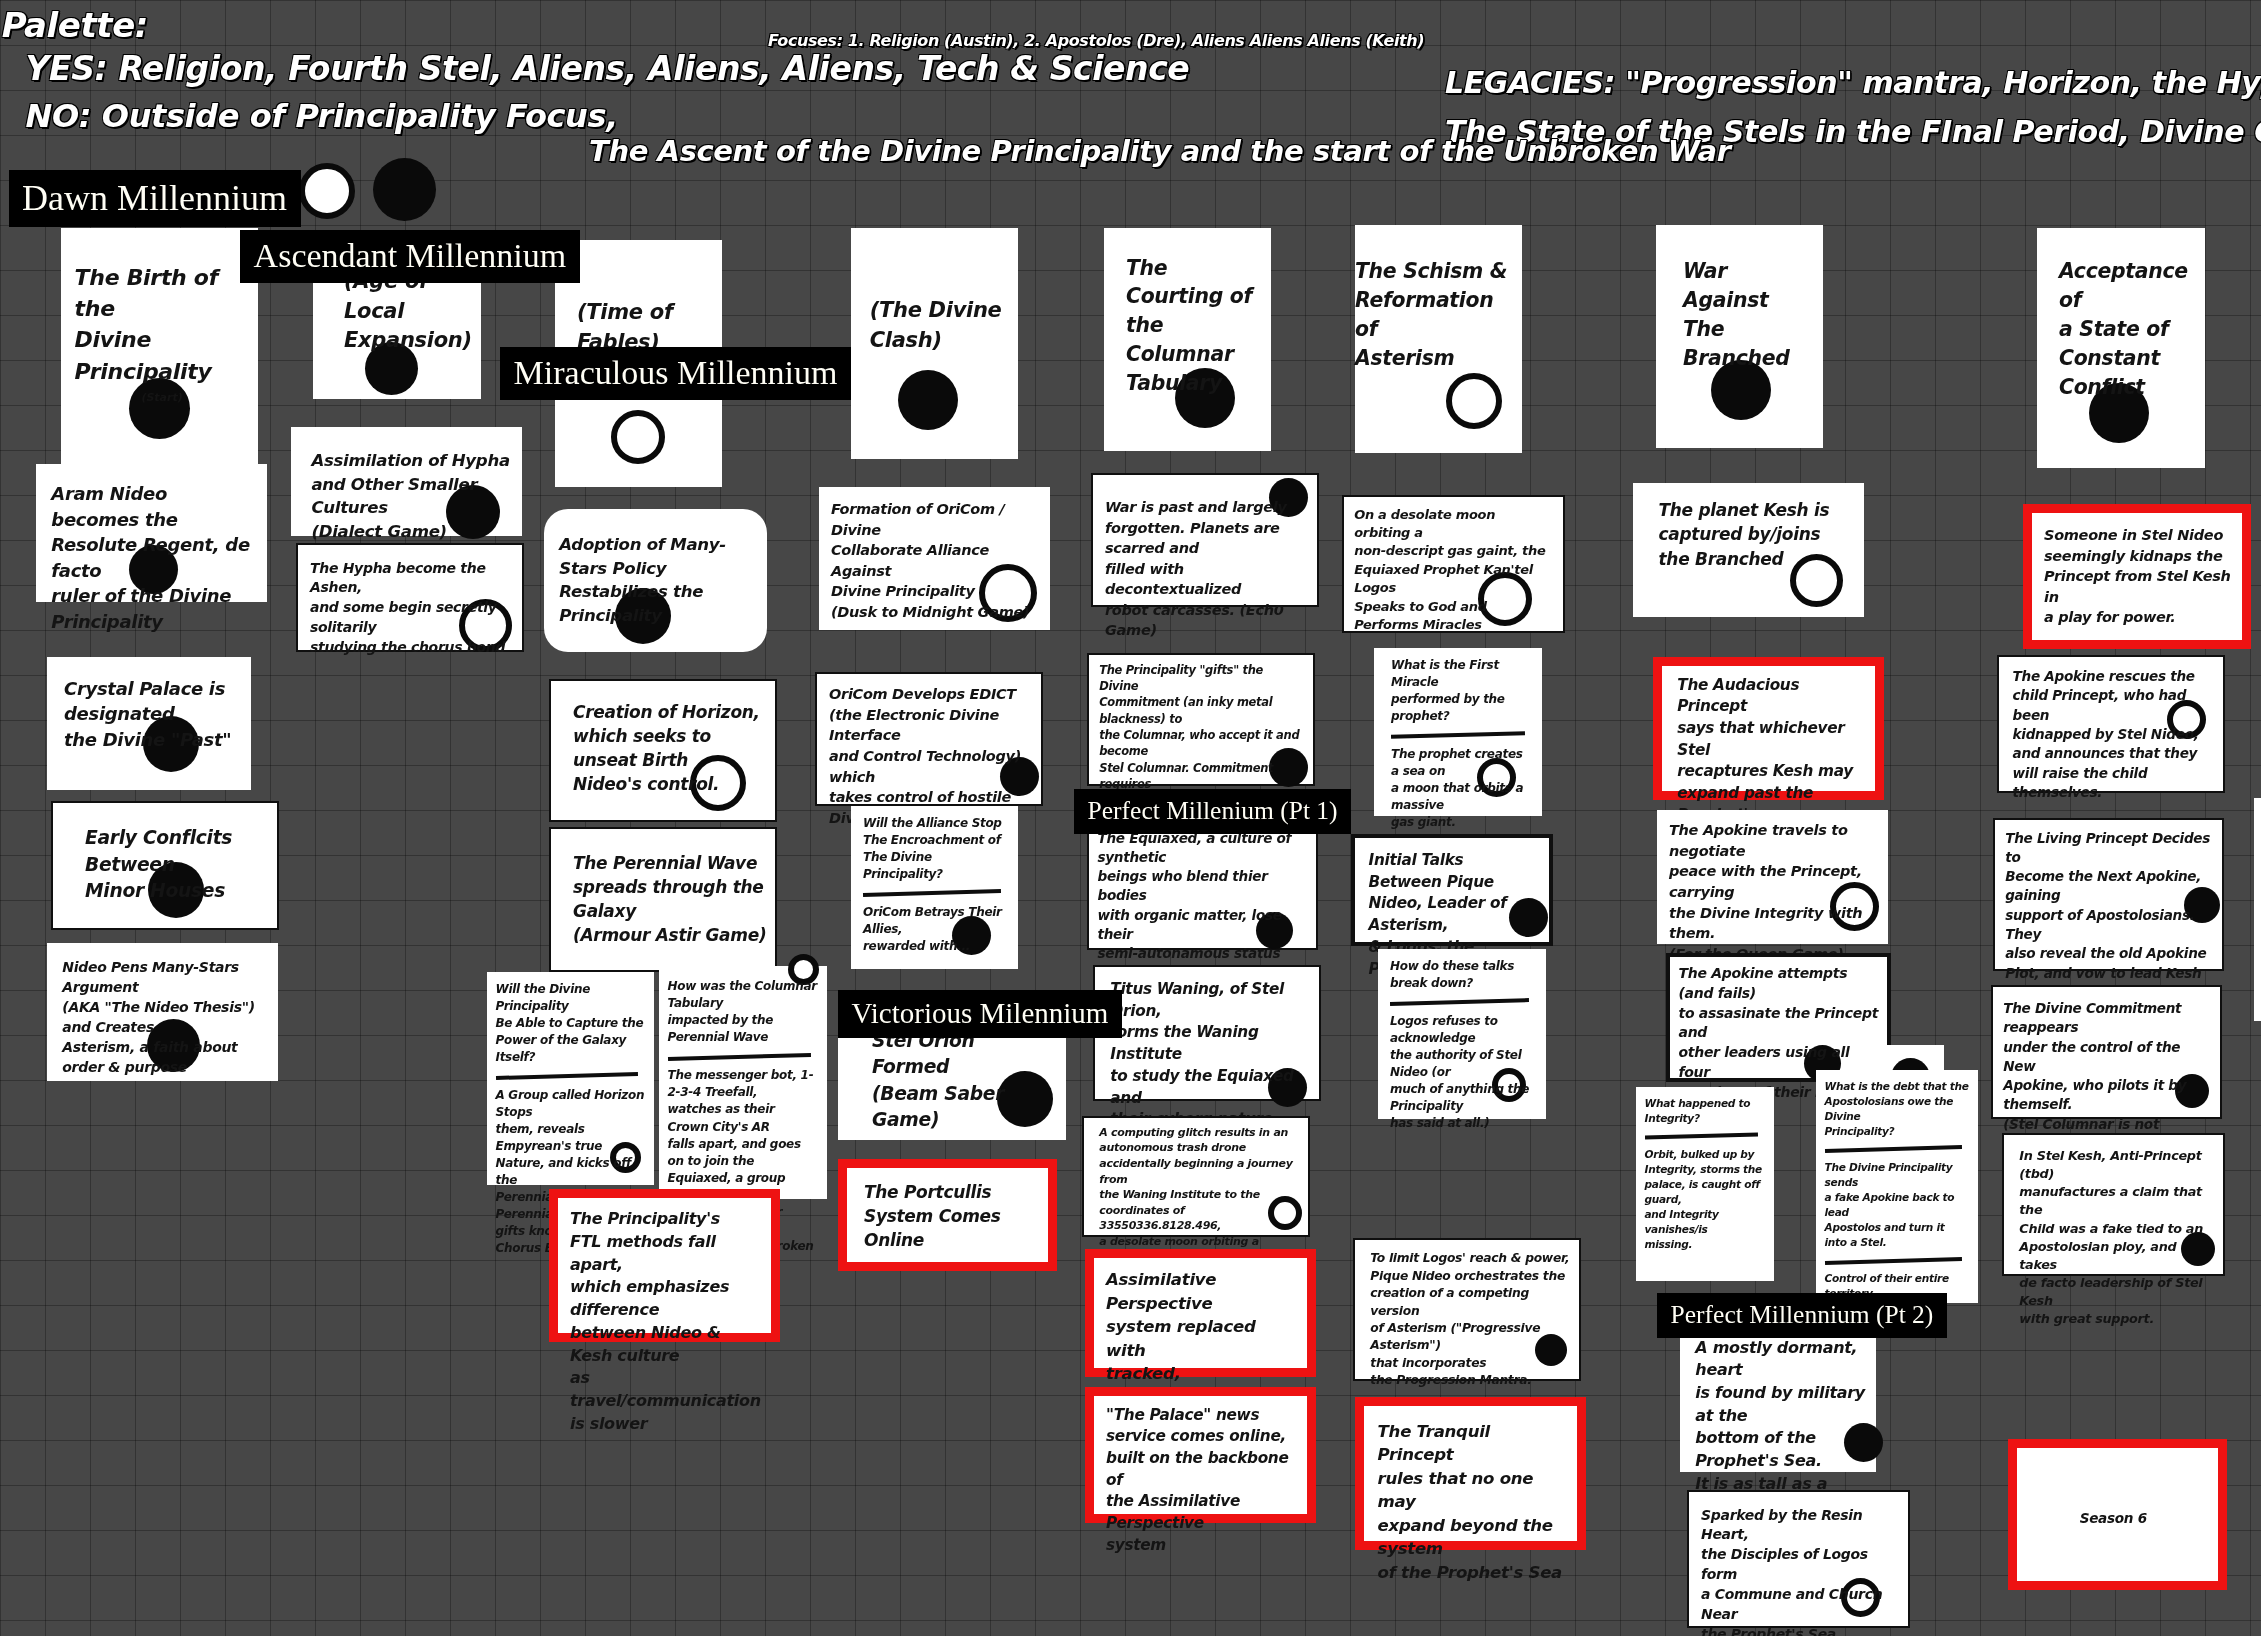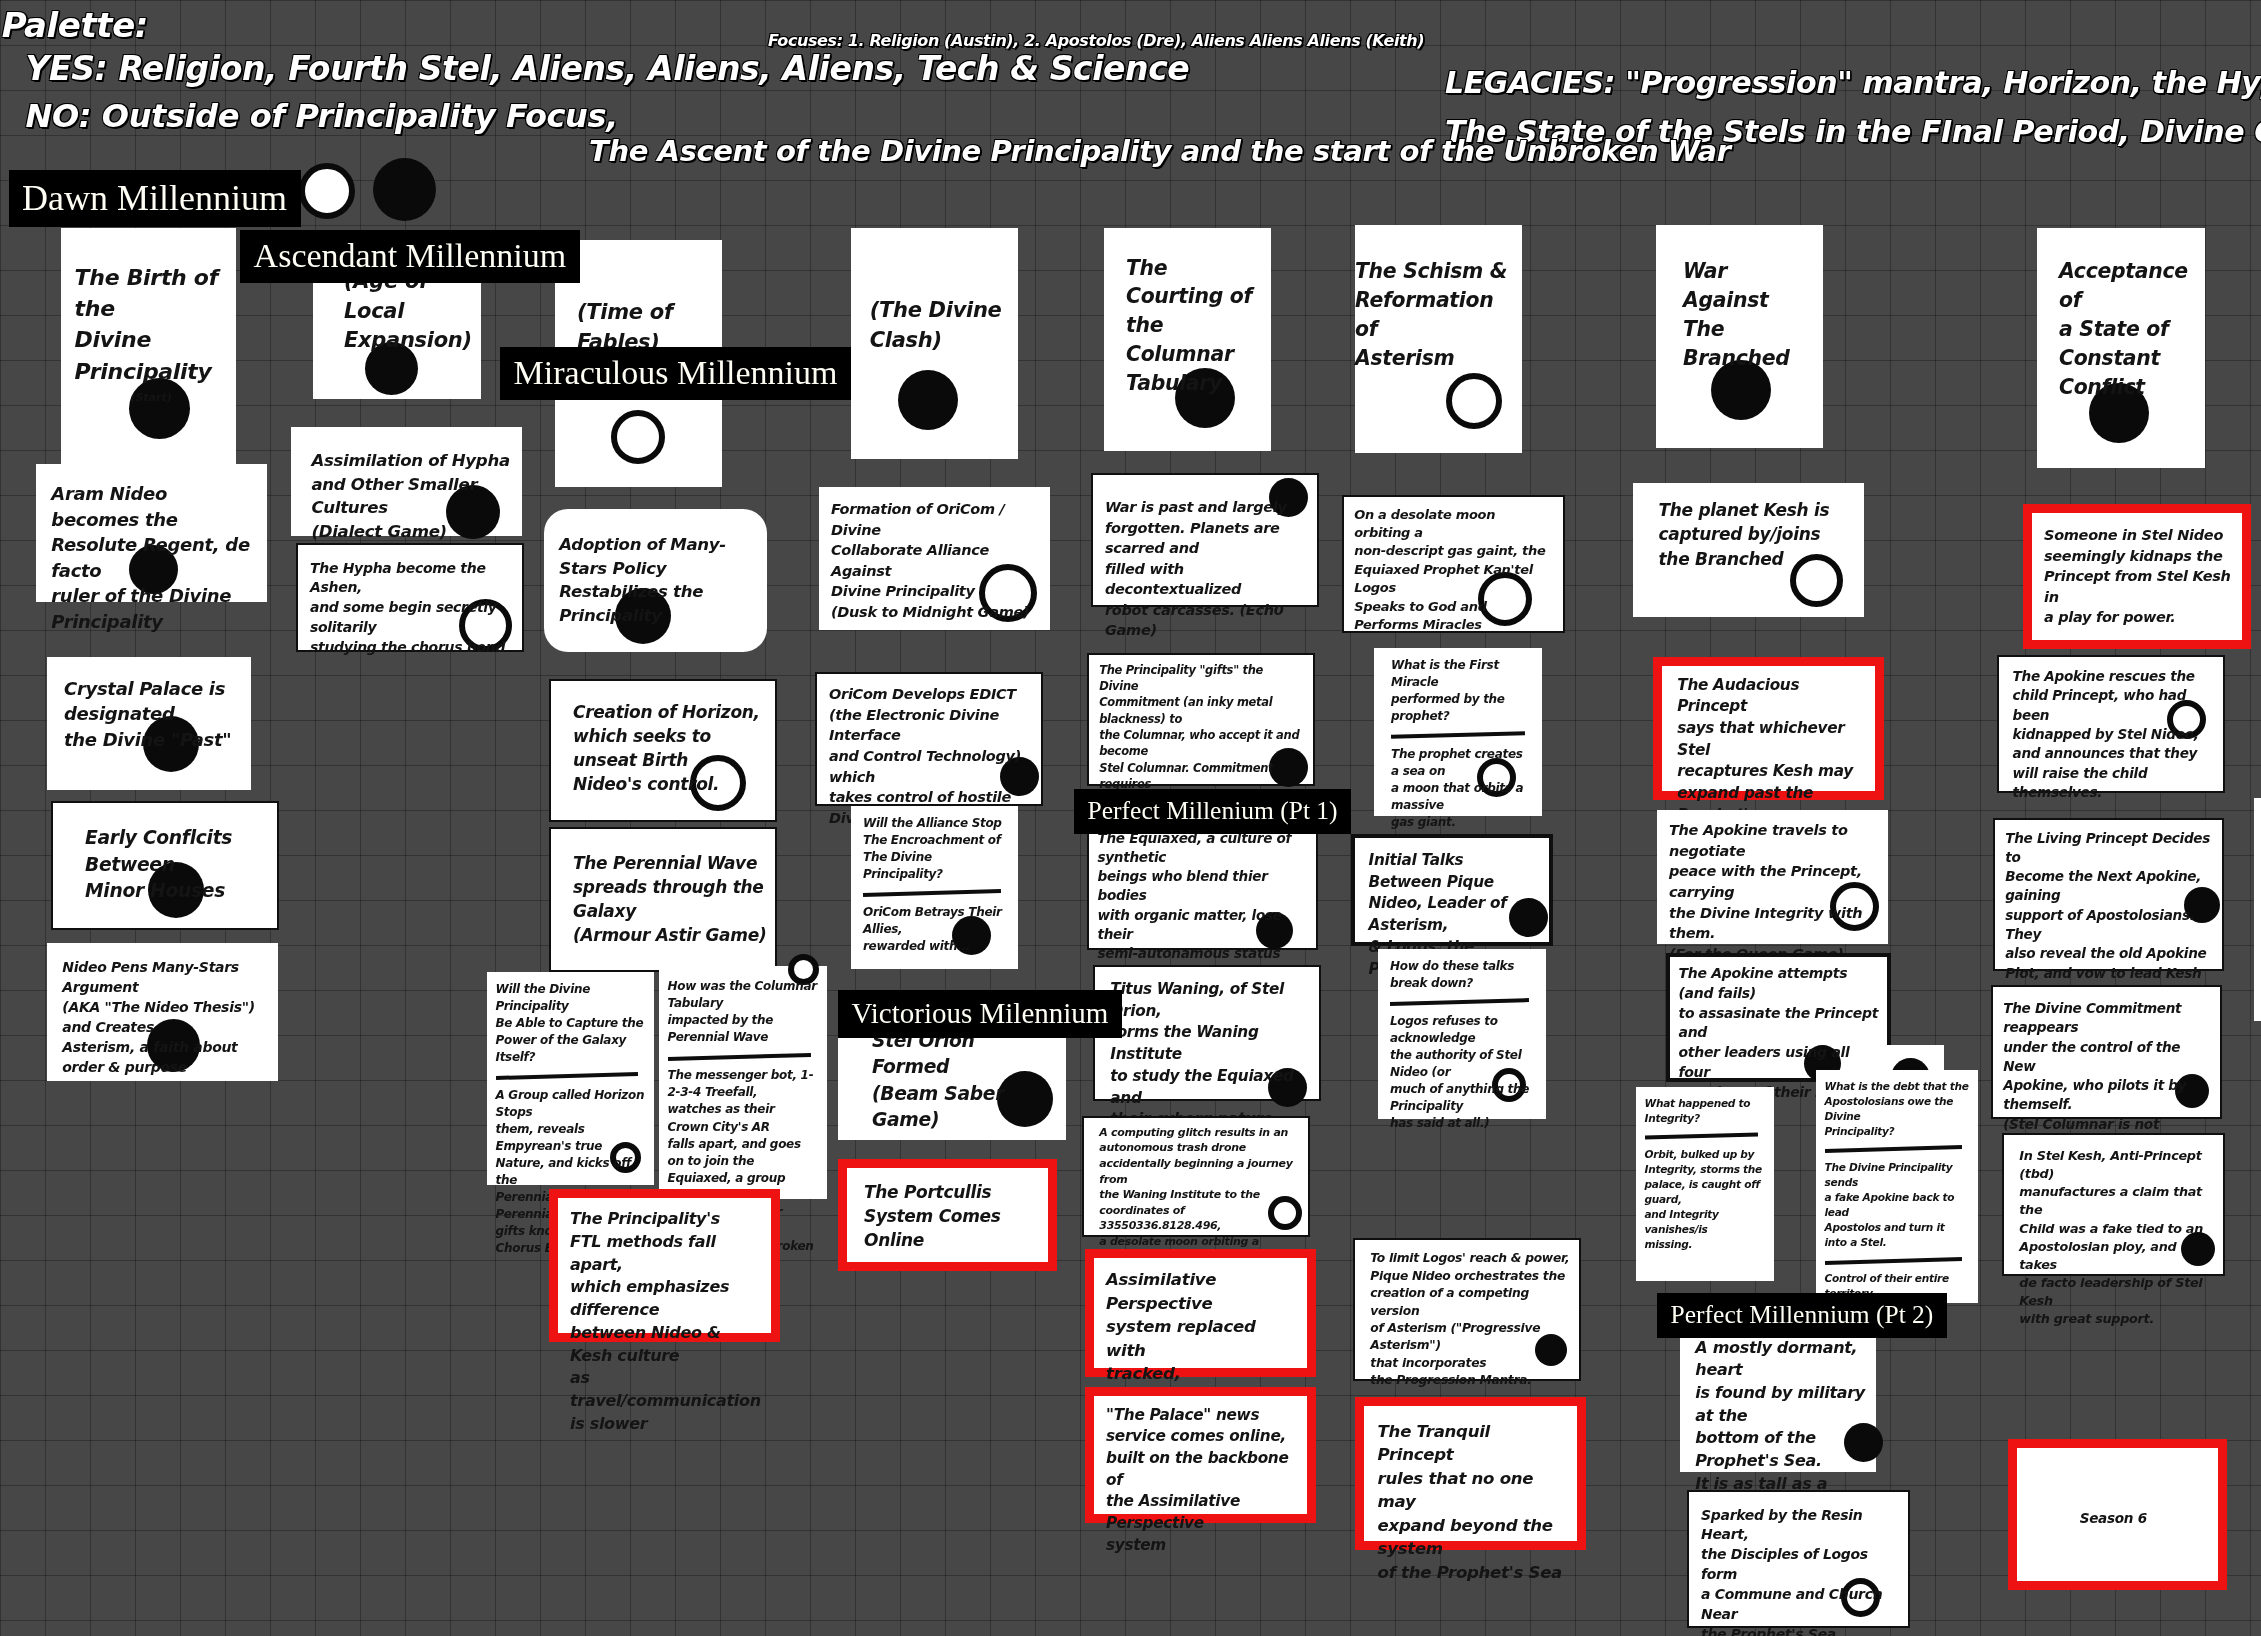--- a/index.html
+++ b/index.html
@@ -49,21 +49,21 @@
   <div class="anno" style="left:768px;top:31px;font-size:16px;">Focuses: 1. Religion (Austin), 2. Apostolos (Dre), Aliens Aliens Aliens (Keith)</div>
   <div class="anno" style="left:1445px;top:65px;font-size:30px;">LEGACIES: "Progression" mantra, Horizon, the Hypha, Stel Four,</div>
   <div class="anno" style="left:1445px;top:114px;font-size:30px;">The State of the Stels in the FInal Period, Divine Commitment</div>
   <div class="anno" style="left:589px;top:134px;font-size:29px;">The Ascent of the Divine Principality and the start of the Unbroken War</div>
 <div class="mheader" style="left: 8.5px; top: 170px; font-size: 36px;">Dawn Millennium</div>
     <div class="mheader" style="left: 240px; top: 230px; font-size: 34px;">Ascendant Millennium</div>
     <div class="mheader" style="left: 500px; top: 347px; font-size: 34px;">Miraculous Millennium</div>
     <div class="mheader" style="left: 838px; top: 990px; font-size: 29px;">Victorious Milennium</div>
     <div class="mheader" style="left: 1074px; top: 789px; font-size: 25.5px;">Perfect Millenium (Pt 1)</div>
     <div class="mheader" style="left: 1657px; top: 1293px; font-size: 25.5px;">Perfect Millennium (Pt 2)</div>
-    <div class="card b-none" style="left: 61px; top: 228px; width: 175px; height: 237px; font-size: 22px; padding-top: 34px; padding-left: 13.6px;">
+    <div class="card b-none" style="left: 61px; top: 228px; width: 197px; height: 237px; font-size: 22px; padding-top: 34px; padding-left: 13.6px;">
       <div class="txt">The Birth of the
 Divine Principality</div>
       <div class="txt small">(Start)</div>
       <div class="dot black" style="width: 61px; height: 61px; left: 68px; top: 150px;"></div>
     </div>
     <div class="card b-none" style="left: 36px; top: 464px; width: 231px; height: 138px; font-size: 18px; padding-top: 17px; padding-left: 15.3px;">
       <div class="txt">Aram Nideo becomes the
 Resolute Regent, de facto
 ruler of the Divine Principality</div>
       <div class="dot black" style="width: 49px; height: 49px; left: 93px; top: 81px;"></div>

